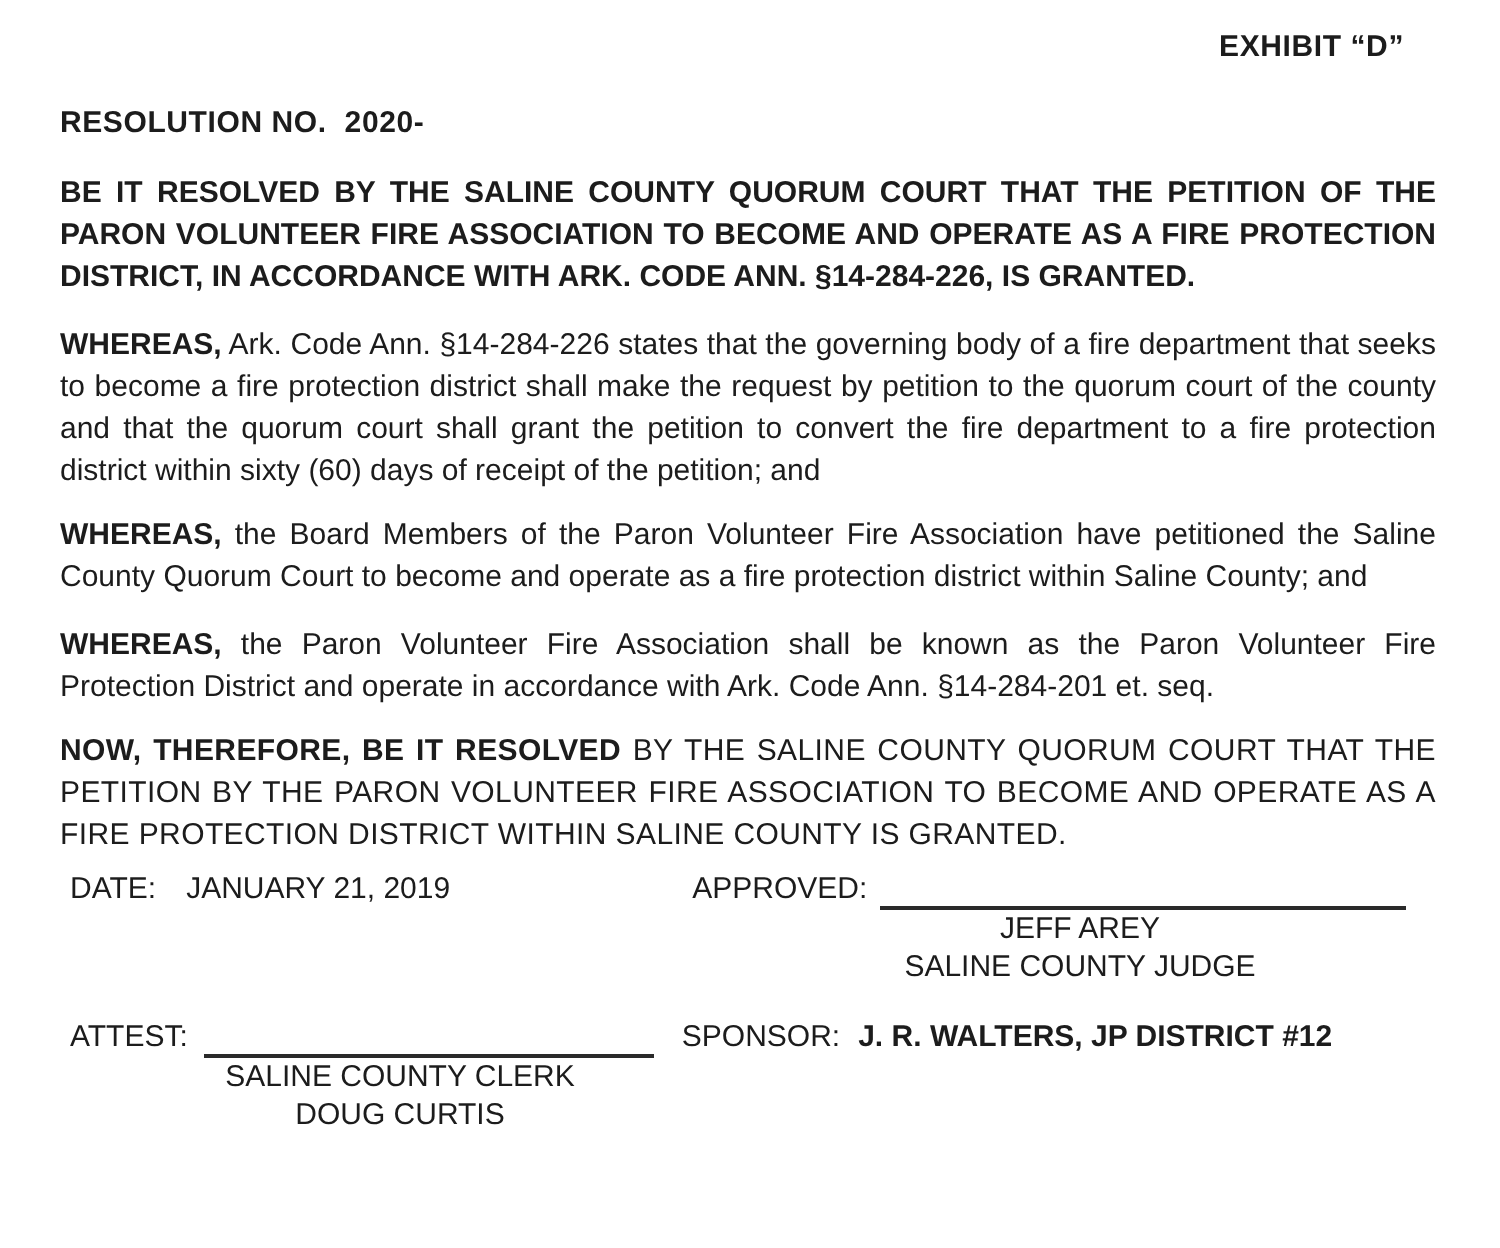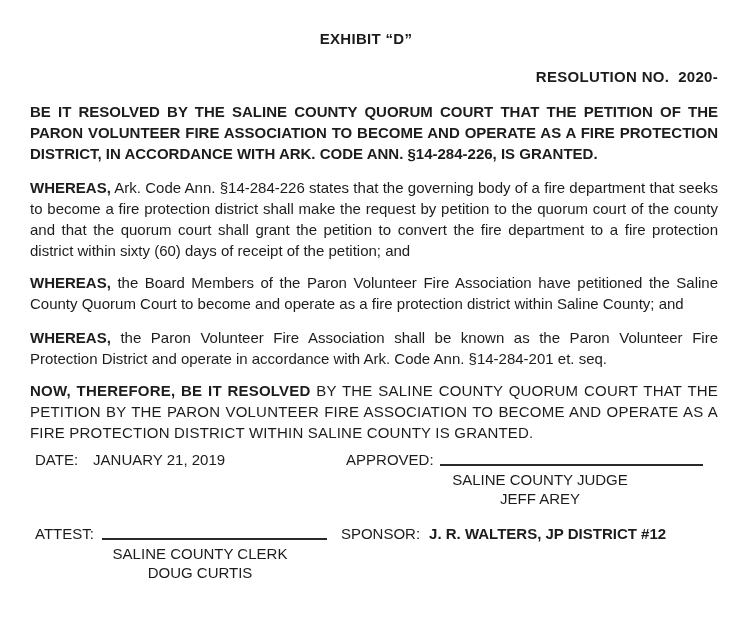--- a/index.html
+++ b/index.html
@@ -14,45 +14,45 @@
     background: #ffffff;
     color: #1c1c1c;
     font-family: "Liberation Sans", "DejaVu Sans", sans-serif;
     font-size: 15px;
     line-height: 21px;
     box-sizing: border-box;
     padding: 10px 32px 0 30px;
     overflow: hidden;
   }
   .exhibit {
-    text-align: center;
+    text-align: right;
     font-weight: bold;
     letter-spacing: 0.3px;
     padding-right: 16px;
-    margin-top: 18px;
+    margin-top: 3px;
   }
   .doc-title {
-    text-align: right;
+    text-align: left;
     font-weight: bold;
     white-space: pre;
     letter-spacing: 0.3px;
     margin-top: 17px;
   }
   .para {
     text-align: justify;
     margin: 13px 0 0 0;
   }
   .para.first { margin-top: 14px; }
   .para.tight { margin-top: 11px; }
   .b { font-weight: bold; }
   .caps-para { letter-spacing: 0.2px; }
 
   .sig-row {
     display: flex;
-    align-items: flex-start;
+    align-items: flex-end;
     white-space: nowrap;
   }
   .row-date { margin-top: 6px; }
   .date-label { margin-left: 5px; }
   .date-value { margin-left: 15px; }
   .approved-label { margin-left: 121px; }
   .sig-line {
     display: inline-block;
     border-bottom: 2px solid #2a2a2a;
     height: 15px;
@@ -92,22 +92,22 @@
   <p class="para tight caps-para"><span class="b">NOW, THEREFORE, BE IT RESOLVED</span><span> BY THE SALINE COUNTY QUORUM COURT THAT THE PETITION BY THE PARON VOLUNTEER FIRE ASSOCIATION TO BECOME AND OPERATE AS A FIRE PROTECTION DISTRICT WITHIN SALINE COUNTY IS GRANTED.</span></p>
 
   <div class="sig-row row-date">
     <span class="date-label">DATE:</span>
     <span class="date-value">JANUARY 21, 2019</span>
     <span class="approved-label">APPROVED:</span>
     <span class="sig-line line-approved"></span>
   </div>
 
   <div class="sig-block block-approved">
+    <div>JEFF AREY</div>
     <div>SALINE COUNTY JUDGE</div>
-    <div>JEFF AREY</div>
   </div>
 
   <div class="sig-row row-attest">
     <span class="attest-label">ATTEST:</span>
     <span class="sig-line line-attest"></span>
     <span class="sponsor-label">SPONSOR:</span>
     <span class="sponsor-value">J. R. WALTERS, JP DISTRICT #12</span>
   </div>
 
   <div class="sig-block block-attest">

